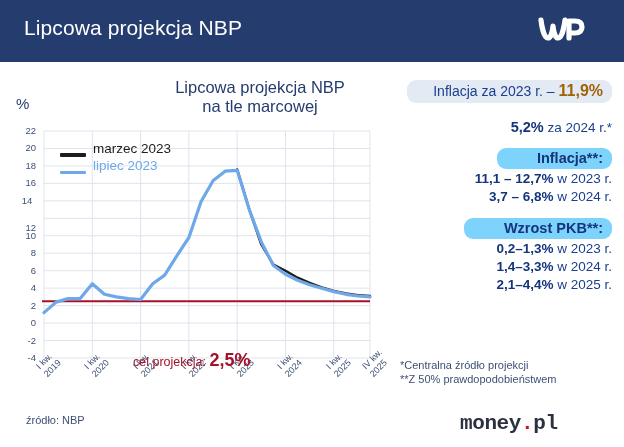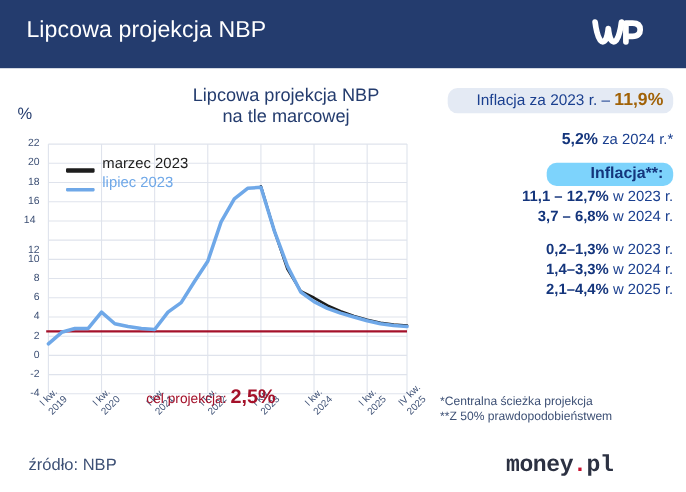--- a/index.html
+++ b/index.html
@@ -82,21 +82,21 @@
     white-space: nowrap;
   }
   .ytick {
     position: absolute;
     font-size: 9.5px; color: #3d5075;
     text-align: right; width: 18px;
   }
 
   .source {
     position: absolute; left: 26px; top: 414px;
-    font-size: 15px; color: #3d5075;
+    font-size: 11px; color: #3d5075;
   }
 
   
   .right-col {
     position: absolute; left: 396px; top: 80px;
     width: 228px;
   }
   .info-block { margin-bottom: 13px; text-align: right; padding-right: 12px; }
   .pill {
     display: inline-block;
@@ -241,27 +241,28 @@
       <div class="line2"><span>5,2%</span><span class="sm"> za 2024 r.*</span></div>
     </div>
 
     <div class="info-block">
       <div class="pill-head">Inflacja**:</div>
       <div class="sub-line"><b>11,1 – 12,7%</b><span> w 2023 r.</span></div>
       <div class="sub-line"><b>3,7 – 6,8%</b><span> w 2024 r.</span></div>
     </div>
 
     <div class="info-block">
+      <div class="pill-head">Wzrost PKB**:</div>
       <div class="sub-line"><b>0,2–1,3%</b><span> w 2023 r.</span></div>
       <div class="sub-line"><b>1,4–3,3%</b><span> w 2024 r.</span></div>
       <div class="sub-line"><b>2,1–4,4%</b><span> w 2025 r.</span></div>
     </div>
 
   </div>
 
   <div class="footnotes">
-    <div>*Centralna ścieżka projekcja</div>
+    <div>*Centralna źródło projekcji</div>
     <div>**Z 50% prawdopodobieństwem</div>
   </div>
 
   <div class="money-logo"><span>money</span><span class="dot">.</span><span class="pl">pl</span></div>
 
 </div>
 
 </body></html>

